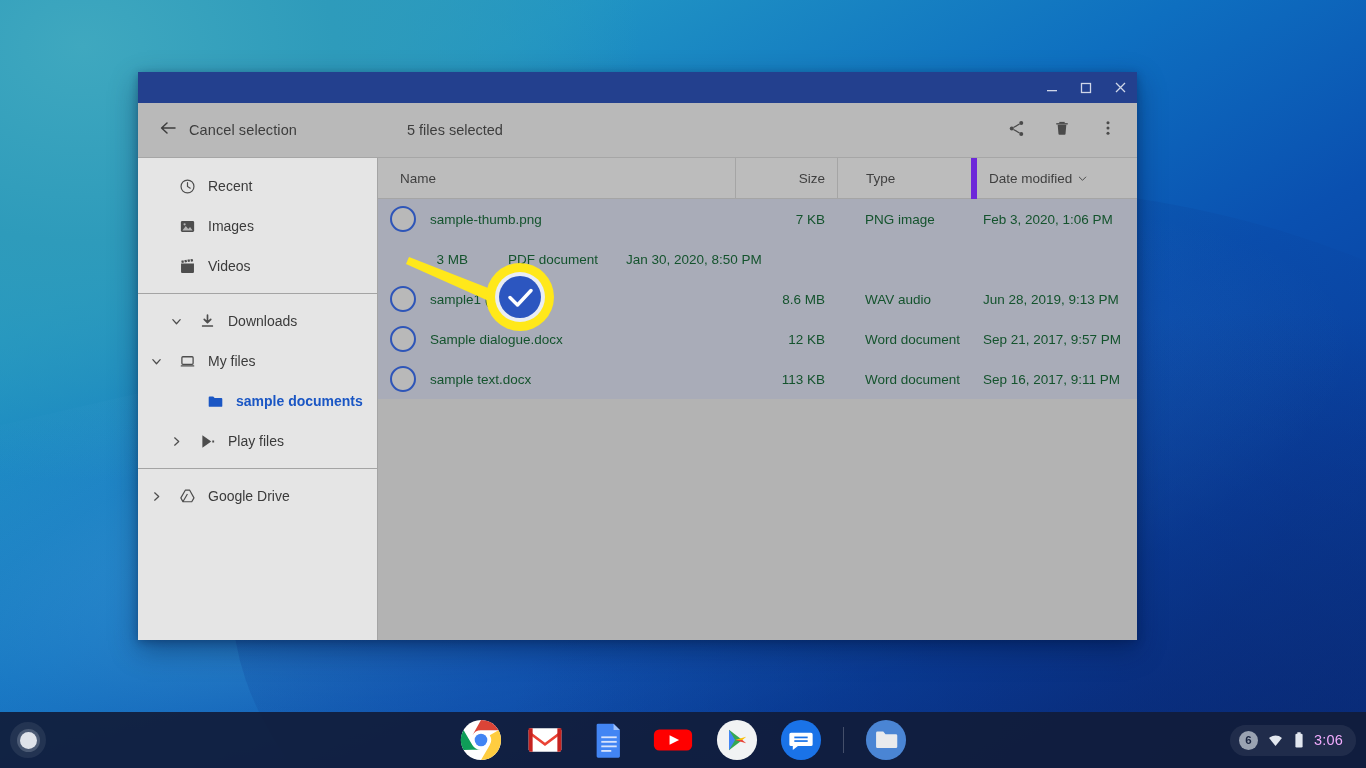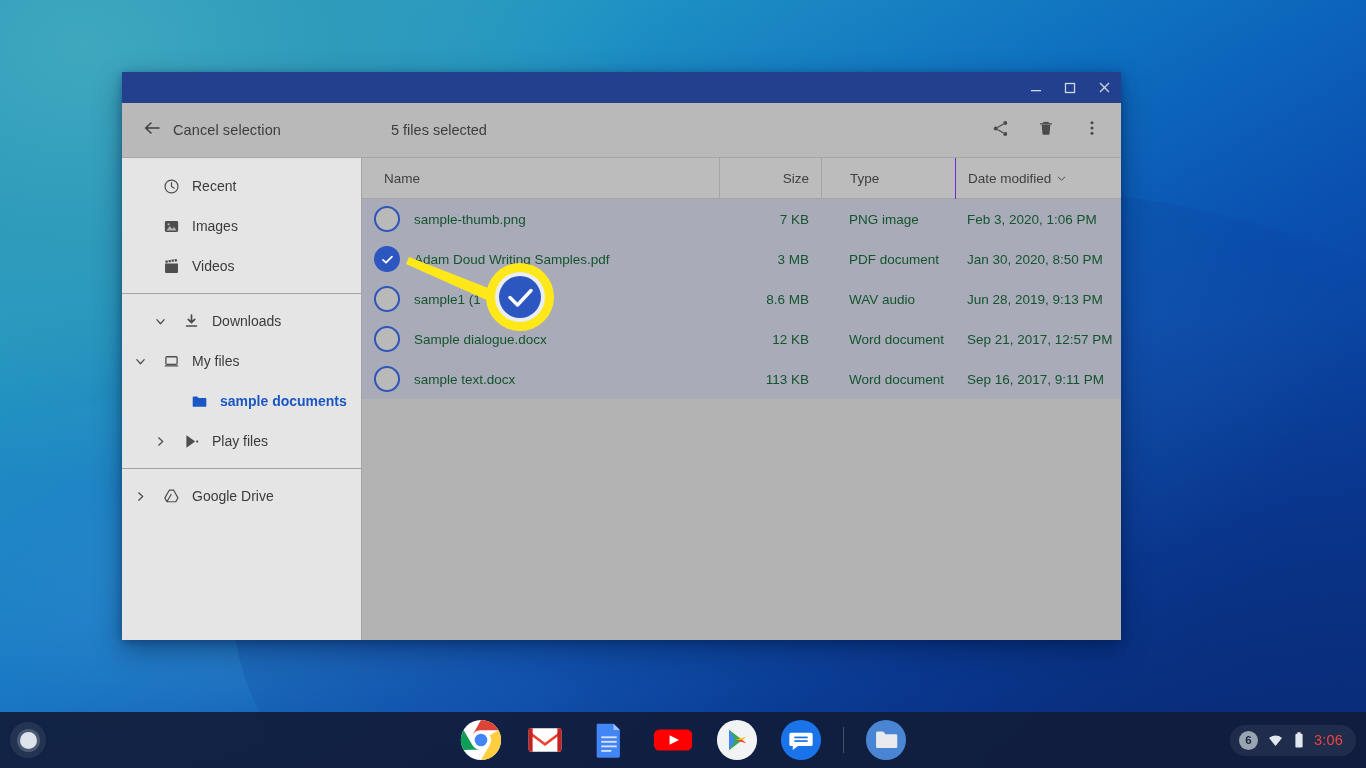--- a/index.html
+++ b/index.html
@@ -28,21 +28,21 @@
     border-radius:50%;
     background:radial-gradient(ellipse 60% 60% at 30% 30%, rgba(18,104,190,.75) 0%, rgba(12,70,165,.55) 45%, rgba(10,48,132,.12) 75%, rgba(0,0,0,0) 100%);
   }
   #wallpaper .darkcorner {
     position:absolute; right:-6%; bottom:-10%; width:70%; height:70%;
     background:radial-gradient(ellipse at 80% 90%, rgba(8,38,110,.75) 0%, rgba(8,38,110,0) 70%);
   }
 
   
   #window {
-    position:absolute; left:122px; top:72px; width:999px; height:568px;
+    position:absolute; left:138px; top:72px; width:999px; height:568px;
     background:#b5b5b5;
     box-shadow:0 10px 26px rgba(0,20,60,.42), 0 2px 8px rgba(0,20,60,.3);
     display:flex; flex-direction:column;
     overflow:hidden;
   }
   #titlebar {
     height:31px; background:#23408e; flex:0 0 auto;
     display:flex; align-items:center; justify-content:flex-end;
   }
   .winbtn {
@@ -85,21 +85,21 @@
   
   #filelist { flex:1 1 auto; background:#b0b0b0; display:flex; flex-direction:column; min-width:0; }
   #list-header {
     height:41px; display:flex; align-items:center;
     background:#bcbcbc; border-bottom:1px solid #a5a5a5;
     font-size:13.5px; color:#3f3f3f;
   }
   .col-name { flex:1 1 auto; padding-left:22px; min-width:0; }
   .col-size { width:102px; flex:0 0 102px; text-align:right; padding-right:12px; border-left:1px solid #a5a5a5; }
   .col-type { width:134px; flex:0 0 134px; padding-left:28px; border-left:1px solid #a5a5a5; }
-  .col-date { width:166px; flex:0 0 166px; padding-left:12px; border-left:1px solid #6d28d9; display:flex; align-items:center; gap:6px; }
+  .col-date { width:166px; flex:0 0 166px; padding-left:12px; border-left:6px solid #6d28d9; display:flex; align-items:center; gap:6px; }
   #list-header .col-size, #list-header .col-type, #list-header .col-date { height:41px; display:flex; align-items:center; }
   #list-header .col-size { justify-content:flex-end; }
   #list-header .col-name { height:41px; display:flex; align-items:center; }
 
   .row { height:40px; display:flex; align-items:center; font-size:13.5px; color:#14532d; background:#a9acb8; }
   .row .col-name { display:flex; align-items:center; gap:14px; padding-left:12px; }
   .row .col-size { display:flex; align-items:center; justify-content:flex-end; }
   .row .col-type { display:flex; align-items:center; }
   .row .col-date { display:flex; align-items:center; }
   .row .col-size, .row .col-type, .row .col-date { height:40px; border-left:none; }
@@ -125,21 +125,21 @@
     background:rgba(255,255,255,.08); display:flex; align-items:center; justify-content:center; }
   #launcher .dot { width:17px; height:17px; border-radius:50%; background:#dfe3ea; box-shadow:0 0 0 3px rgba(220,226,236,.22); }
   #shelf-apps { margin:0 auto; display:flex; align-items:center; gap:20px; }
   .app { position:relative; width:44px; height:44px; border-radius:50%; display:flex; align-items:center; justify-content:center; overflow:hidden; }
   .shelf-sep { width:1px; height:26px; background:rgba(255,255,255,.22); }
 
   #tray { position:absolute; right:10px; display:flex; align-items:center; gap:9px;
     background:rgba(255,255,255,.07); border-radius:18px; padding:6px 13px 6px 9px; }
   #tray .badge { width:19px; height:19px; border-radius:50%; background:#9aa3b2; color:#18233f;
     font-size:11.5px; display:flex; align-items:center; justify-content:center; font-weight:bold; }
-  #tray .clock { color:#ef4444; font-size:14.5px; letter-spacing:.2px; }
+  #tray .clock { color:#f0abfc; font-size:14.5px; letter-spacing:.2px; }
   .trayicon { color:#e2e7ef; display:flex; align-items:center; }
 </style>
 </head>
 <body>
 
 <div id="wallpaper">
   <div class="base"></div>
   <div class="streak1"></div>
   <div class="streak2"></div>
   <div class="darkcorner"></div>
@@ -339,28 +339,20 @@
         <div class="col-name">
           <span class="cbox off"></span>
           <span class="fname">sample-thumb.png</span>
         </div>
         <div class="col-size">7 KB</div>
         <div class="col-type">PNG image</div>
         <div class="col-date">Feb 3, 2020, 1:06 PM</div>
       </div>
 
       <div class="row">
-        <div class="col-name">
-          <span class="cbox on">
-            <svg width="15" height="15" viewBox="0 0 16 16">
-                <path d="M3.2 8.4 L6.4 11.4 L12.8 4.9" stroke="#ffffff" stroke-width="1.9" fill="none" stroke-linecap="round" stroke-linejoin="round"></path>
-              </svg>
-          </span>
-          <span class="fname">Adam Doud Writing Samples.pdf</span>
-        </div>
         <div class="col-size">3 MB</div>
         <div class="col-type">PDF document</div>
         <div class="col-date">Jan 30, 2020, 8:50 PM</div>
       </div>
 
       <div class="row">
         <div class="col-name">
           <span class="cbox off"></span>
           <span class="fname">sample1 (1</span>
         </div>
@@ -369,21 +361,21 @@
         <div class="col-date">Jun 28, 2019, 9:13 PM</div>
       </div>
 
       <div class="row">
         <div class="col-name">
           <span class="cbox off"></span>
           <span class="fname">Sample dialogue.docx</span>
         </div>
         <div class="col-size">12 KB</div>
         <div class="col-type">Word document</div>
-        <div class="col-date">Sep 21, 2017, 12:57 PM</div>
+        <div class="col-date">Sep 21, 2017, 9:57 PM</div>
       </div>
 
       <div class="row">
         <div class="col-name">
           <span class="cbox off"></span>
           <span class="fname">sample text.docx</span>
         </div>
         <div class="col-size">113 KB</div>
         <div class="col-type">Word document</div>
         <div class="col-date">Sep 16, 2017, 9:11 PM</div>

